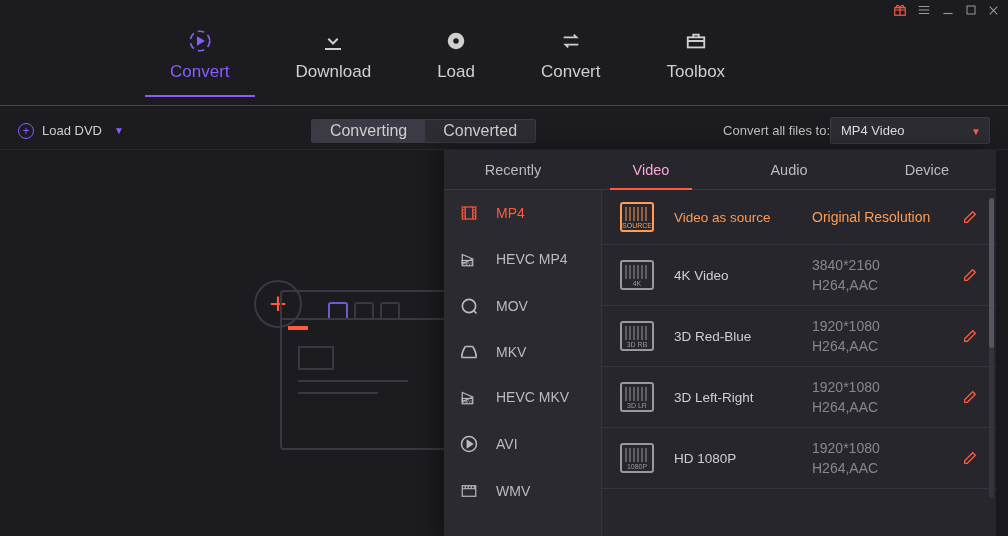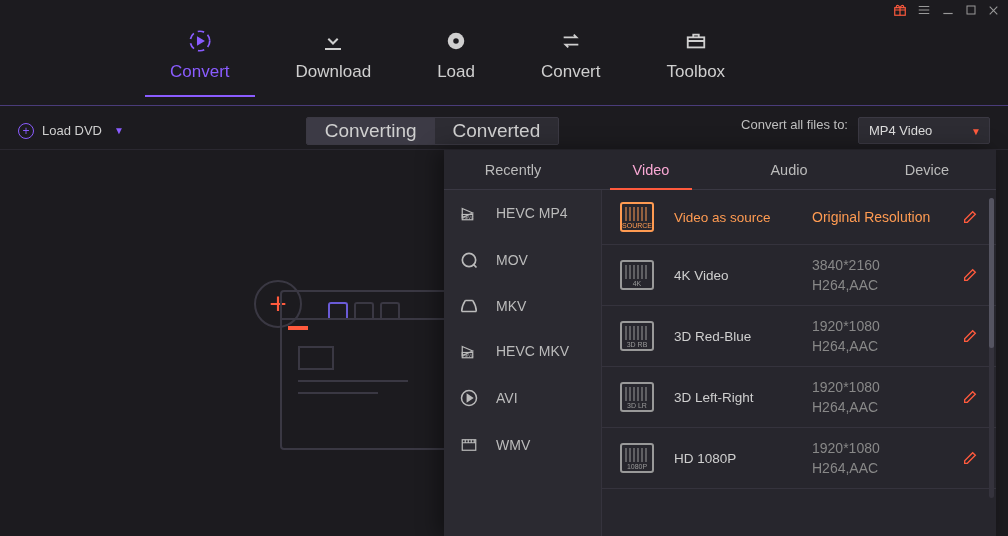--- a/index.html
+++ b/index.html
@@ -45,28 +45,28 @@
   }
   .load-dvd .plus-circle {
     width:16px; height:16px; border:1.5px solid #8a5cff; border-radius:50%;
     display:flex; align-items:center; justify-content:center; color:#8a5cff; font-size:12px;
   }
   .load-dvd .caret { color:#8a5cff; font-size:10px; margin-left:4px; }
   .seg {
     display:flex; background:#2d2c33; border:1px solid #3b3943; border-radius:2px; overflow:hidden;
   }
   .seg .seg-btn {
-    padding: 2px 18px; font-size:19px; color:#cfcfcf; cursor:pointer;
+    padding: 2px 18px; font-size:16px; color:#cfcfcf; cursor:pointer;
   }
   .seg .seg-btn.active { background:#3c3a45; }
   .convert-all {
-    display:flex; gap:10px; font-size:13px; color:#bfbfbf;
+    display:flex; align-items:center; font-size:13px; color:#bfbfbf;
   }
   .convert-all .select {
-    width:132px; background:#2d2c33; border:1px solid #3b3943; border-radius:2px;
+    width:160px; background:#2d2c33; border:1px solid #3b3943; border-radius:2px;
     padding:5px 22px 5px 10px; color:#ddd; position:relative; cursor:pointer;
   }
   .convert-all .select .sel-caret {
     position:absolute; right:8px; top:50%; transform:translateY(-50%); color:#ff5a3d; font-size:10px;
   }
 
   
   .empty-illus {
     position:absolute; left:280px; top:290px; z-index:1;
   }
@@ -268,20 +268,29 @@
 
 <div class="panel">
   <div class="panel-tabs">
     <div class="panel-tab">Recently</div>
     <div class="panel-tab active">Video</div>
     <div class="panel-tab">Audio</div>
     <div class="panel-tab">Device</div>
   </div>
   <div class="panel-body">
     <div class="fmt-col">
+      <div class="fmt-item active">
+        <span class="fico">
+            <svg width="20" height="18" viewBox="0 0 24 24" fill="none" stroke="currentColor" stroke-width="1.6">
+              <rect x="3" y="4" width="18" height="16"></rect>
+              <path d="M7 4v16M17 4v16M3 8h4M3 12h4M3 16h4M17 8h4M17 12h4M17 16h4"></path>
+            </svg>
+          </span>
+        <span>MP4</span>
+      </div>
       <div class="fmt-item">
         <span class="fico">
             <svg width="22" height="18" viewBox="0 0 24 24" fill="none" stroke="currentColor" stroke-width="1.6">
               <path d="M3 6l14 6L3 18z"></path>
               <rect x="3" y="14" width="14" height="7"></rect>
               <text x="4" y="20" font-size="5" fill="currentColor" stroke="none">HEVC</text>
             </svg>
           </span>
         <span>HEVC MP4</span>
       </div>

